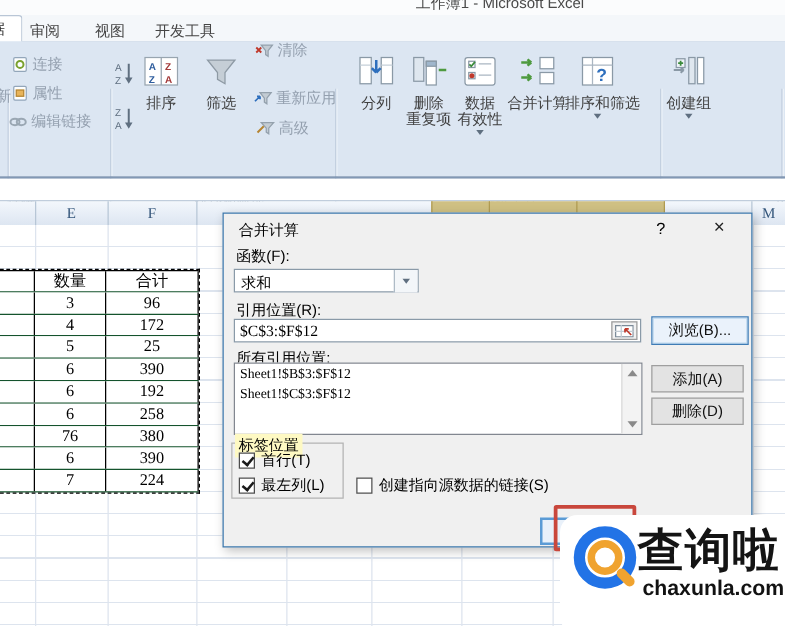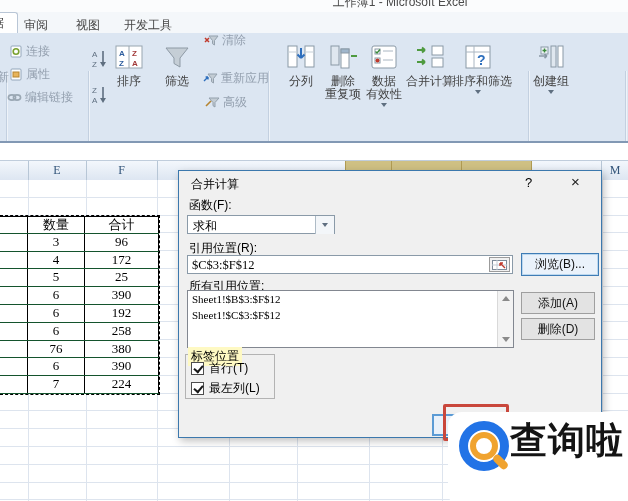--- a/index.html
+++ b/index.html
@@ -386,26 +386,31 @@
     <div class="abs gbox" style="left:6px;top:183px;width:90px;height:45px"></div>
     <div class="abs gbox-label" style="left:9px;top:176px">标签位置</div>
     <div class="cbrow" style="left:12px;top:189px">
       <span class="cbox checked"></span>
       <span>首行(T)</span>
     </div>
     <div class="cbrow" style="left:12px;top:209px">
       <span class="cbox checked"></span>
       <span>最左列(L)</span>
     </div>
+    <div class="cbrow" style="left:106px;top:209px">
+      <span class="cbox"></span>
+      <span>创建指向源数据的链接(S)</span>
+    </div>
 
     <div class="abs okbtn"></div>
   </div>
 
   <div class="abs redrect"></div>
 
   <div class="abs wmark">
     <span class="ring-blue"></span>
     <span class="ring-orange"></span>
     <span class="handle"></span>
     <div class="brand">查询啦</div>
+    <div class="site">chaxunla.com</div>
   </div>
 
 </div>
 
 </body></html>

